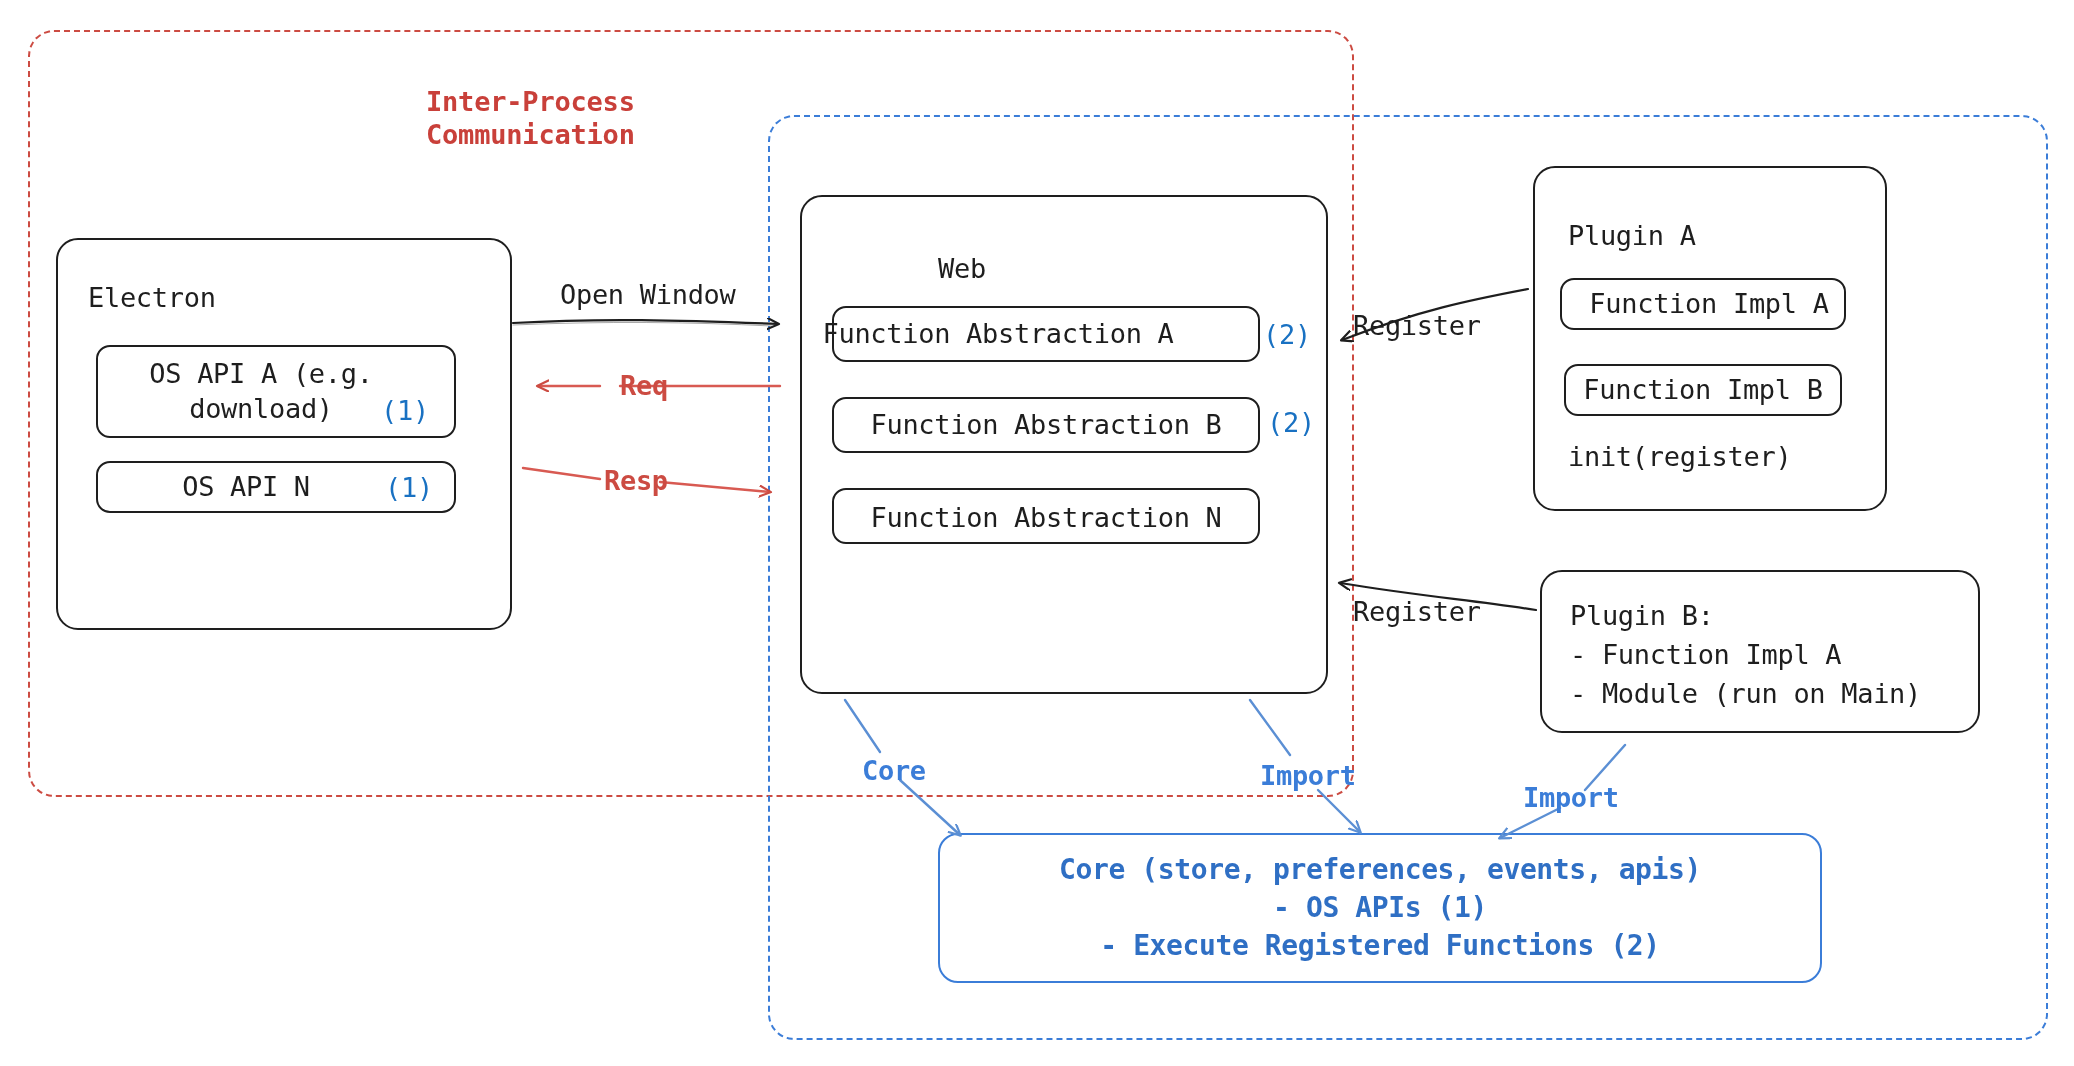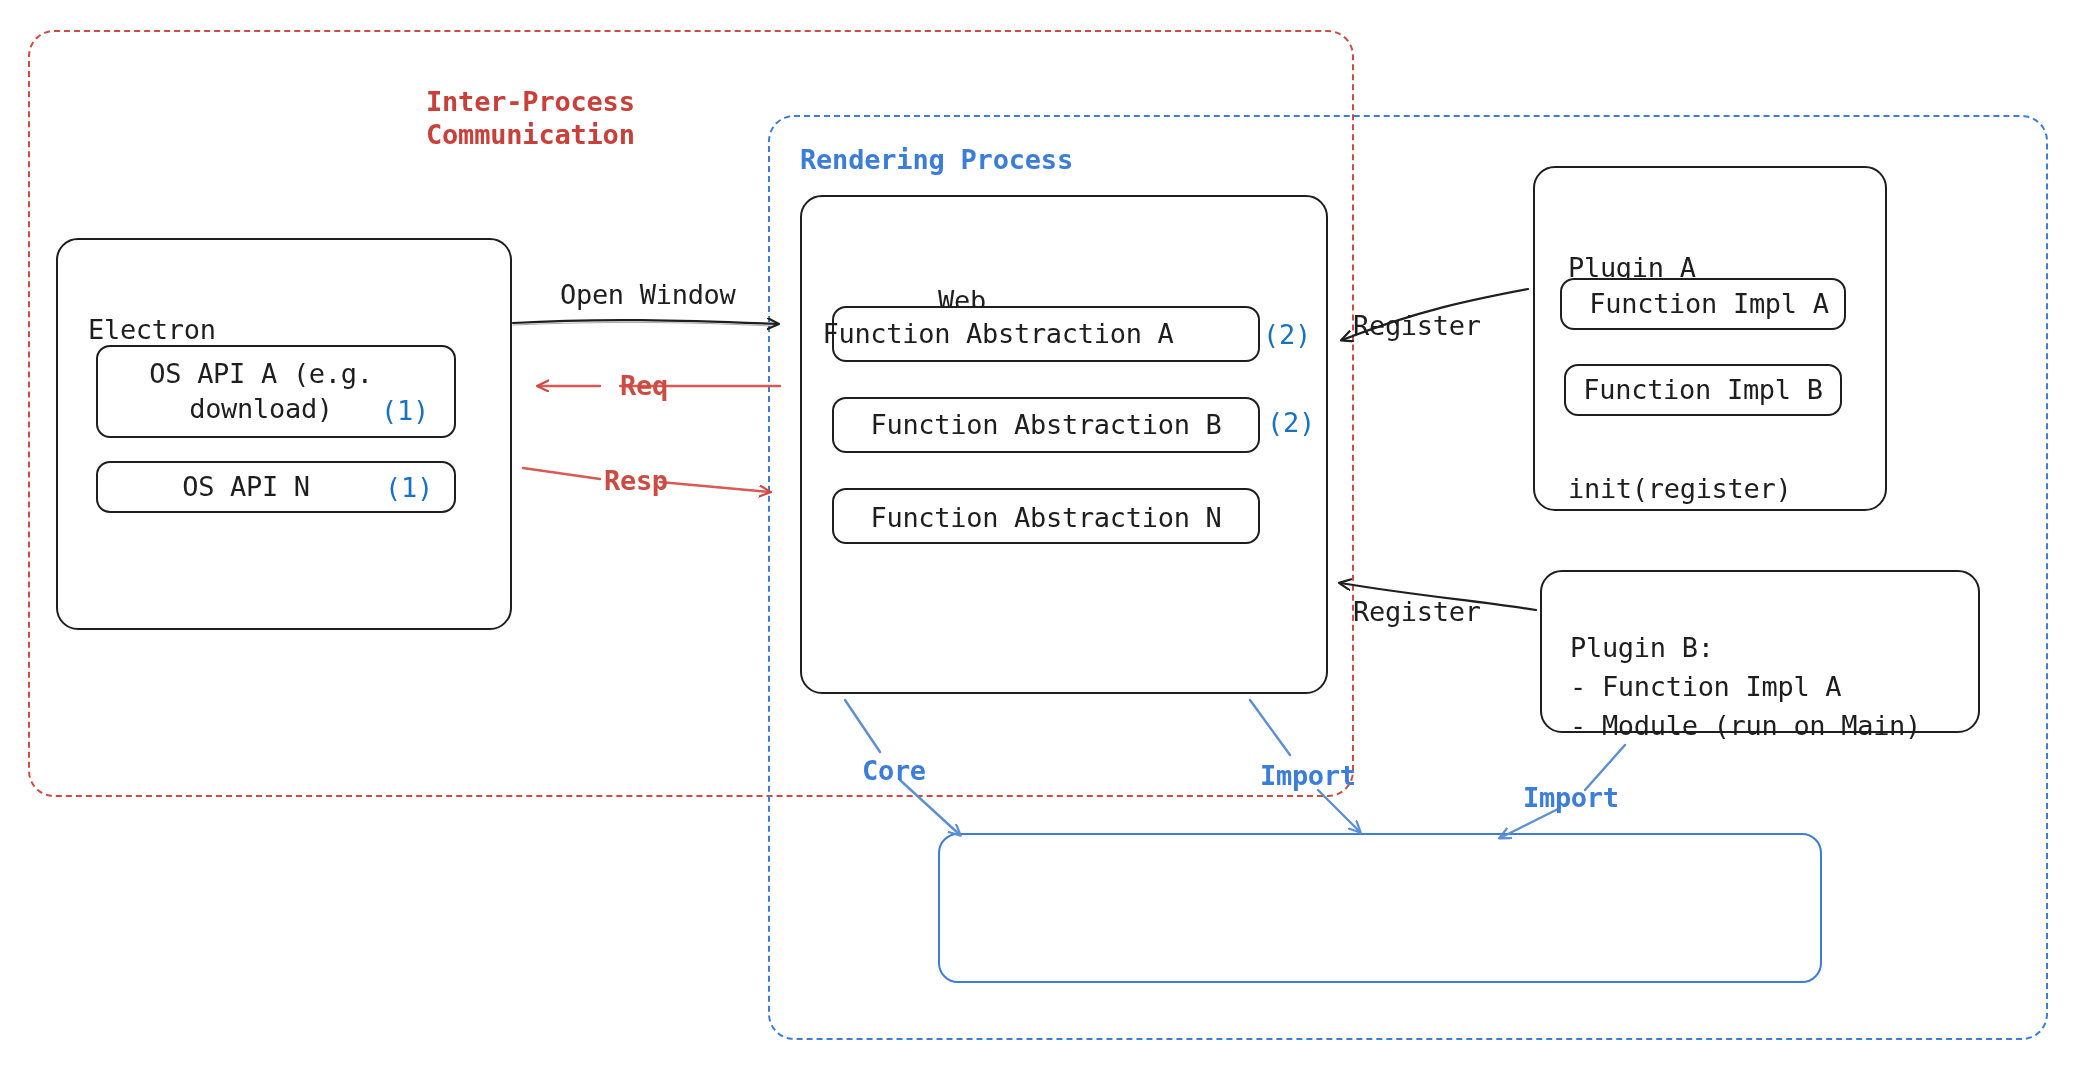--- a/index.html
+++ b/index.html
@@ -56,21 +56,20 @@
     border-width: 2.2px;
   }
 
   .btitle {
     position: absolute;
     color: #1e1e1e;
     font-size: 27px;
     line-height: 1.25;
     white-space: pre;
     letter-spacing: -0.3px;
-    margin-top: 32px;
   }
   .bcenter {
     position: absolute;
     display: flex;
     align-items: center;
     justify-content: center;
     text-align: center;
     color: #1e1e1e;
     font-size: 27px;
     line-height: 1.28;
@@ -119,21 +118,20 @@
 </head>
 <body>
 
 <div id="canvas">
 
   <div class="abs group-dashed group-ipc" style="left:28px; top:30px; width:1326px; height:767px;"></div>
   <div class="group-label ipc" style="left:426px; top:86px;">Inter-Process
 Communication</div>
 
   <div class="abs group-dashed group-rend" style="left:768px; top:115px; width:1280px; height:925px;"></div>
-  <div class="group-label rend" style="left:800px; top:144px;">Rendering Process</div>
 
   <div class="abs box" style="left:56px; top:238px; width:456px; height:392px;"></div>
   <div class="btitle" style="left:88px; top:281px;">Electron</div>
 
   <div class="abs box inner" style="left:96px; top:345px; width:360px; height:93px;"></div>
   <div class="bcenter" style="left:96px; top:345px; width:330px; height:93px;">OS API A (e.g.
 download)</div>
   <div class="tag" style="left:381px; top:395px;">(1)</div>
 
   <div class="abs box inner" style="left:96px; top:461px; width:360px; height:52px;"></div>
@@ -165,20 +163,25 @@
   <div class="bcenter" style="left:1564px; top:364px; width:278px; height:52px;">Function Impl B</div>
 
   <div class="btitle" style="left:1568px; top:440px;">init(register)</div>
 
   <div class="abs box" style="left:1540px; top:570px; width:440px; height:163px;"></div>
   <div class="btitle" style="left:1570px; top:596px; line-height:1.45;">Plugin B:
 - Function Impl A
 - Module (run on Main)</div>
 
   <div class="abs box core" style="left:938px; top:833px; width:884px; height:150px;"></div>
+  <div class="core-text" style="left:938px; top:833px; width:884px; height:150px;">
+    <span>Core (store, preferences, events, apis)</span>
+    <span>- OS APIs (1)</span>
+    <span>- Execute Registered Functions (2)</span>
+  </div>
 
   <svg class="abs" style="left:0; top:0; width:2074px; height:1066px; pointer-events:none;">
     <defs>
       <marker id="ah-black" markerWidth="16" markerHeight="16" refX="11" refY="6" orient="auto" markerUnits="userSpaceOnUse">
         <path d="M0.5,0.5 L12,6 L0.5,11.5" fill="none" stroke="#1e1e1e" stroke-width="2.2" stroke-linecap="round" stroke-linejoin="round"></path>
       </marker>
       <marker id="ah-red" markerWidth="16" markerHeight="16" refX="11" refY="6" orient="auto" markerUnits="userSpaceOnUse">
         <path d="M0.5,0.5 L12,6 L0.5,11.5" fill="none" stroke="#cc4b42" stroke-width="2.2" stroke-linecap="round" stroke-linejoin="round"></path>
       </marker>
       <marker id="ah-blue" markerWidth="16" markerHeight="16" refX="11" refY="6" orient="auto" markerUnits="userSpaceOnUse">

